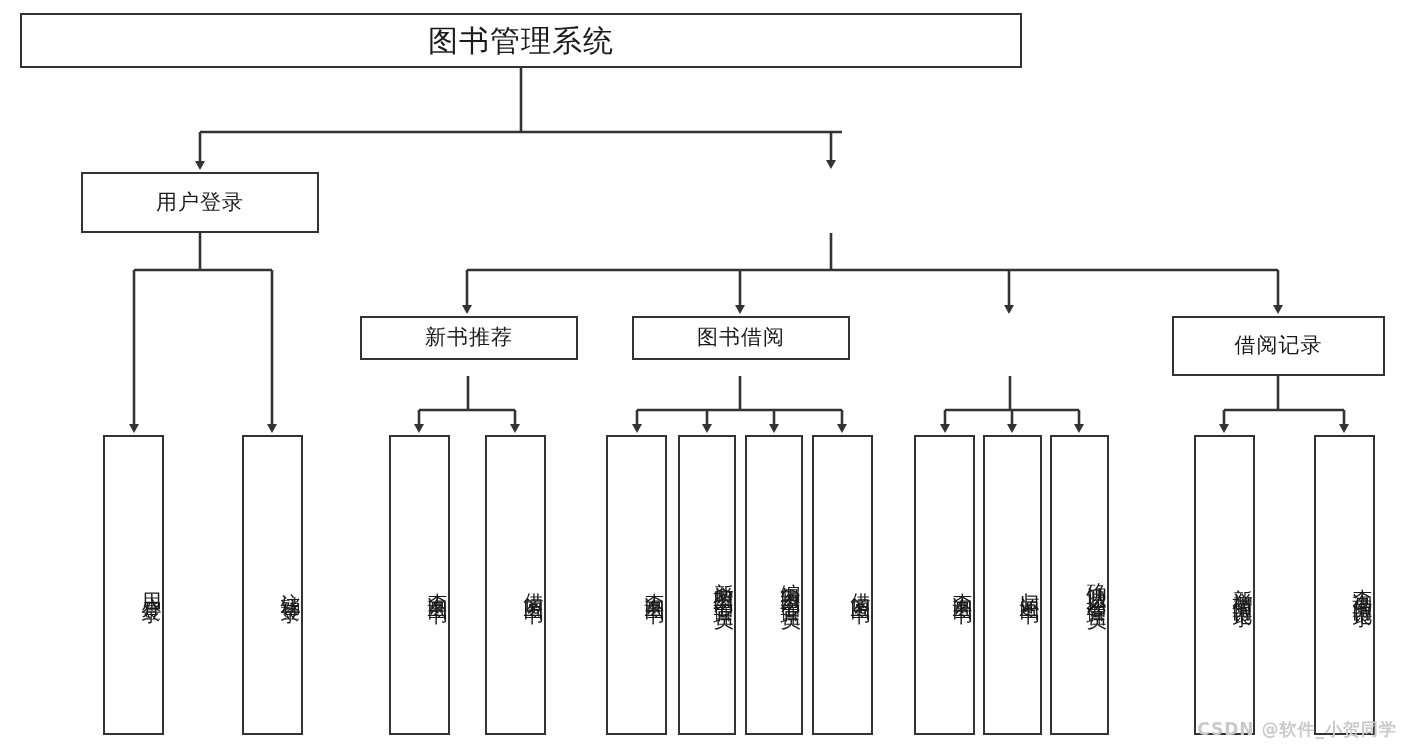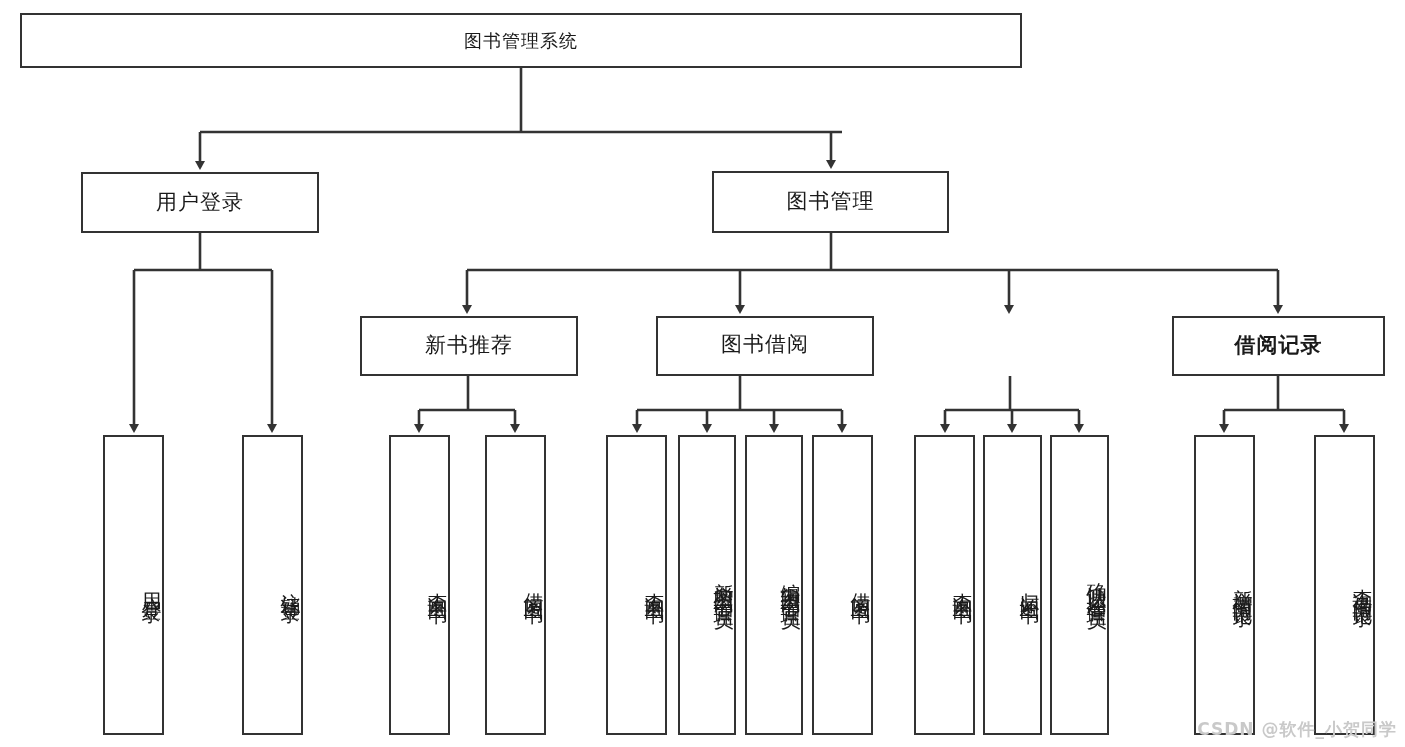--- a/index.html
+++ b/index.html
@@ -36,21 +36,21 @@
     align-items: center;
     justify-content: center;
     text-align: center;
   }
   .node.h {
     font-size: 21px;
     letter-spacing: 1px;
     line-height: 1.2;
   }
   .node.root {
-    font-size: 18px;
+    font-size: 30px;
   }
   .node.v {
     font-size: 20px;
     writing-mode: vertical-rl;
     text-orientation: upright;
     letter-spacing: 4px;
     line-height: 1.05;
     padding-top: 4px;
     padding-bottom: 4px;
     align-items: flex-start;
@@ -128,31 +128,28 @@
     </g>
   </svg>
 
   <div class="node h root" style="left:20px; top:13px; width:1002px; height:55px;">
     <span>图书管理系统</span>
   </div>
 
   <div class="node h" style="left:81px; top:172px; width:238px; height:61px;">
     <span>用户登录</span>
   </div>
-  <div class="node h" style="left:712px; top:171px; width:237px; height:62px;">
-    <span>图书管理</span>
-  </div>
 
-  <div class="node h" style="left:360px; top:316px; width:218px; height:60px;">
+  <div class="node h" style="left:360px; top:316px; width:218px; height:44px;">
     <span>新书推荐</span>
   </div>
-  <div class="node h" style="left:656px; top:316px; width:218px; height:60px;font-family:Liberation Mono, monospace;">
+  <div class="node h" style="left:632px; top:316px; width:218px; height:44px;">
     <span>图书借阅</span>
   </div>
-  <div class="node h" style="left:1172px; top:316px; width:213px; height:60px;font-weight:bold;">
+  <div class="node h" style="left:1172px; top:316px; width:213px; height:60px;">
     <span>借阅记录</span>
   </div>
 
   <div class="node v" style="left:103px; top:435px; width:61px; height:300px;">
     <span class="vtext">用户登录</span>
   </div>
   <div class="node v" style="left:242px; top:435px; width:61px; height:300px;">
     <span class="vtext">注销登录</span>
   </div>
   <div class="node v" style="left:389px; top:435px; width:61px; height:300px;">

